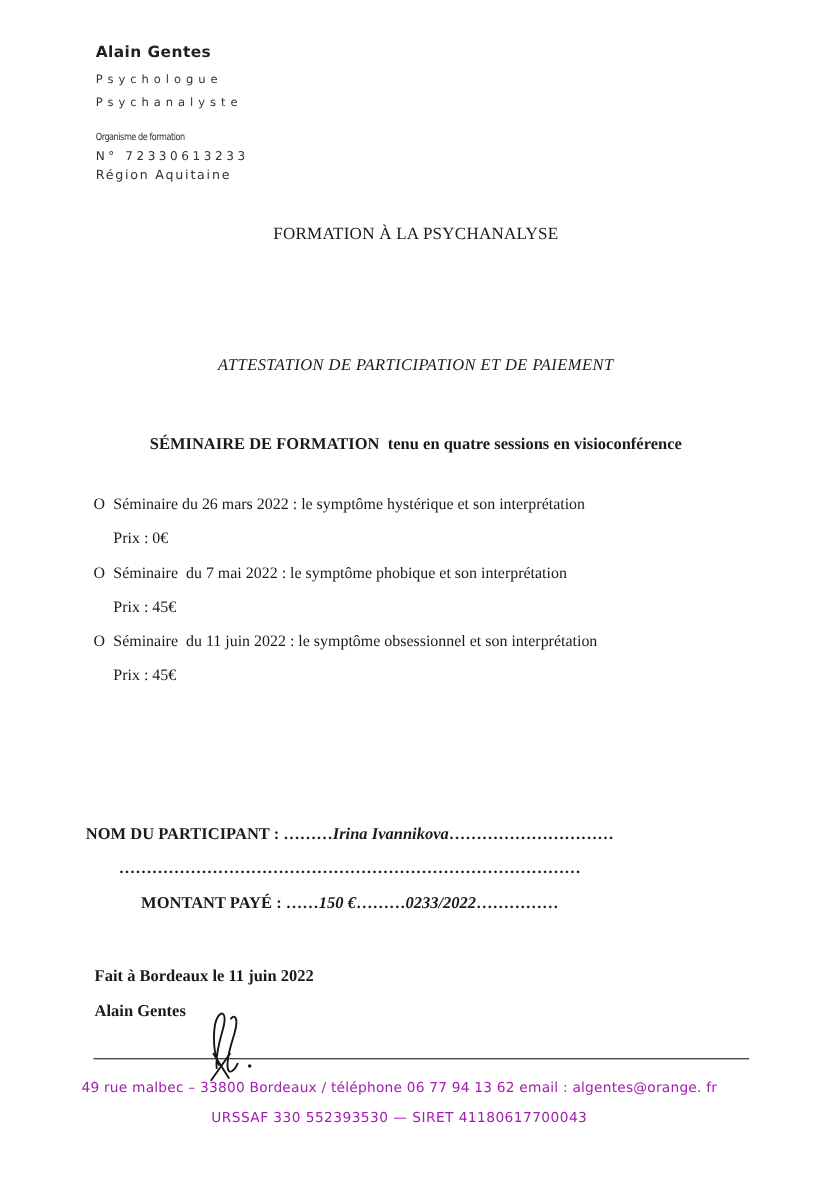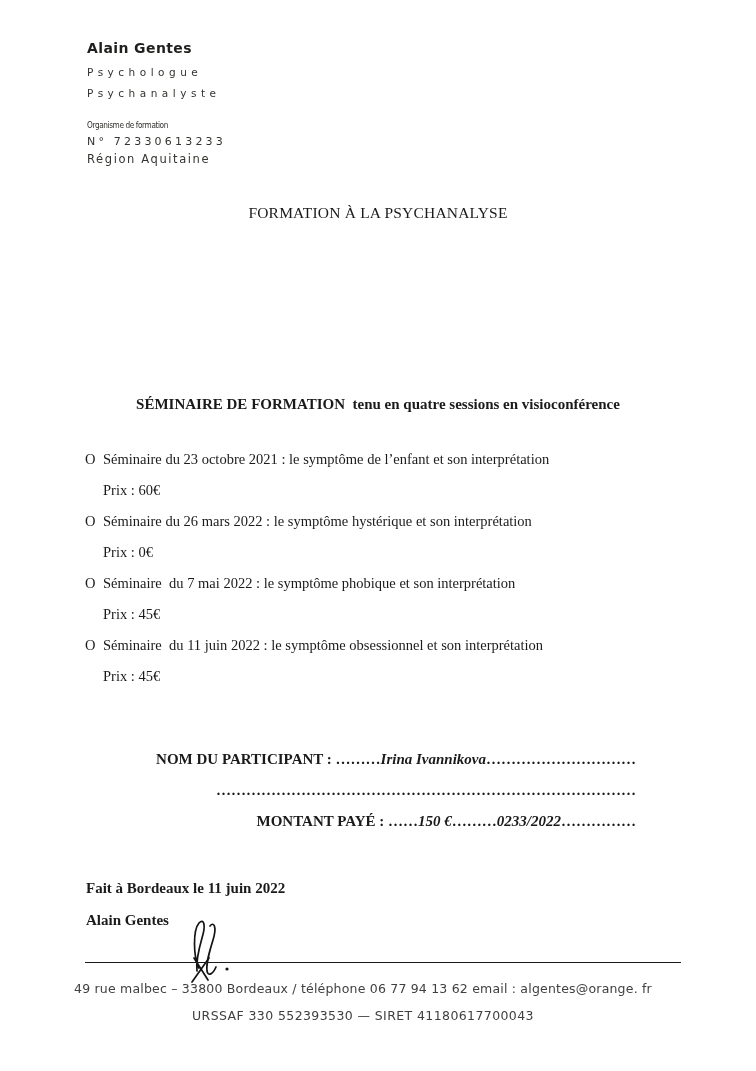--- a/index.html
+++ b/index.html
@@ -49,66 +49,63 @@
   .t-seminaire { top: 396px; font-size: 15px; font-weight: bold; }
 
   
   .sem-list { position: absolute; left: 0; top: 444px; width: 756px; }
   .sem-item { height: 62px; }
   .sem-line { margin-left: 85px; font-size: 14.5px; line-height: 31px; white-space: nowrap; }
   .sem-bullet { display: inline-block; width: 18px; }
   .sem-price { margin-left: 103px; font-size: 14.5px; line-height: 31px; }
 
   
-  .participant { position: absolute; left: 0; top: 744px; width: 636px; text-align: right; }
+  .participant { position: absolute; left: 0; top: 744px; width: 636px; text-align: center; }
   .p-line { font-size: 15px; font-weight: bold; line-height: 31px; white-space: nowrap; }
   .p-value { font-style: italic; }
 
   
   .closing-date { position: absolute; left: 86px; top: 880px; font-size: 15px; font-weight: bold; }
   .closing-name { position: absolute; left: 86px; top: 912px; font-size: 15px; font-weight: bold; }
 
   .signature { position: absolute; left: 172px; top: 916px; }
 
   .rule {
     position: absolute; left: 85px; top: 962px; width: 596px;
     border-top: 1.6px solid #1a1a1a;
   }
 
   
   .footer {
     position: absolute; left: 0; width: 726px; text-align: center;
     font-family: "DejaVu Sans", sans-serif;
-    color: #404040; white-space: nowrap;
+    color: #a21caf; white-space: nowrap;
   }
   .footer-1 { top: 981px; font-size: 12.5px; letter-spacing: 0.2px; }
   .footer-2 { top: 1008px; font-size: 12.5px; letter-spacing: 0.4px; }
 </style>
 </head>
 <body>
 
 <div class="page">
 
   <div class="letterhead">
     <div class="lh-name">Alain Gentes</div>
     <div class="lh-title">Psychologue</div>
     <div class="lh-title">Psychanalyste</div>
     <div class="lh-org">Organisme de formation</div>
     <div class="lh-num">N° 72330613233</div>
     <div class="lh-region">Région Aquitaine</div>
   </div>
 
   <div class="center-line t-formation">FORMATION À LA PSYCHANALYSE</div>
+  <div class="center-line t-attest">ATTESTATION DE PARTICIPATION ET DE PAIEMENT</div>
   <div class="center-line t-seminaire"><span>SÉMINAIRE DE FORMATION</span><span style="white-space:pre;">  tenu en quatre sessions en visioconférence</span></div>
 
   <div class="sem-list">
-    <div class="sem-item">
-      <div class="sem-line"><span class="sem-bullet">O</span><span style="white-space:pre;">Séminaire du 23 octobre 2021 : le symptôme de l’enfant et son interprétation</span></div>
-      <div class="sem-price">Prix : 60€</div>
-    </div>
     <div class="sem-item">
       <div class="sem-line"><span class="sem-bullet">O</span><span style="white-space:pre;">Séminaire du 26 mars 2022 : le symptôme hystérique et son interprétation</span></div>
       <div class="sem-price">Prix : 0€</div>
     </div>
     <div class="sem-item">
       <div class="sem-line"><span class="sem-bullet">O</span><span style="white-space:pre;">Séminaire  du 7 mai 2022 : le symptôme phobique et son interprétation</span></div>
       <div class="sem-price">Prix : 45€</div>
     </div>
     <div class="sem-item">
       <div class="sem-line"><span class="sem-bullet">O</span><span style="white-space:pre;">Séminaire  du 11 juin 2022 : le symptôme obsessionnel et son interprétation</span></div>

